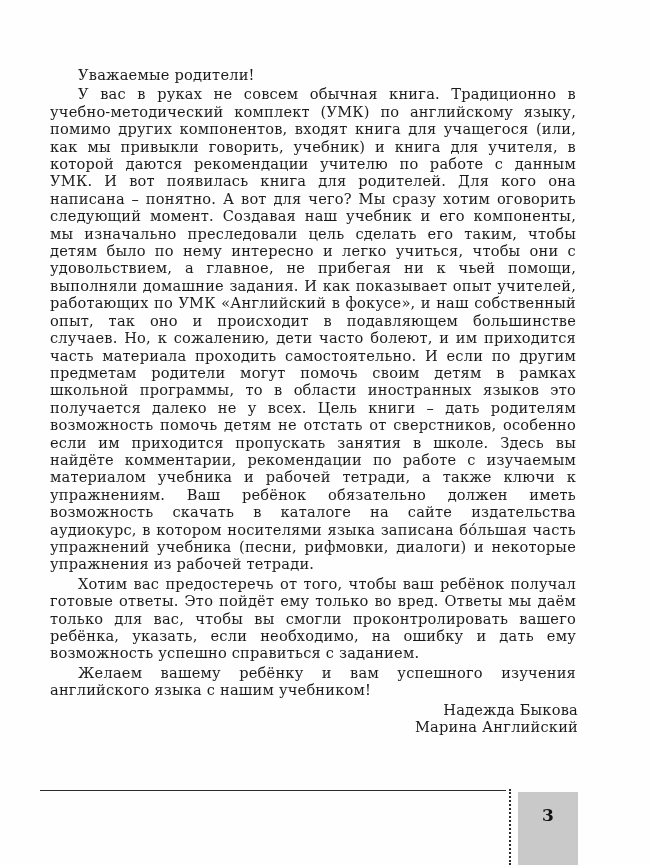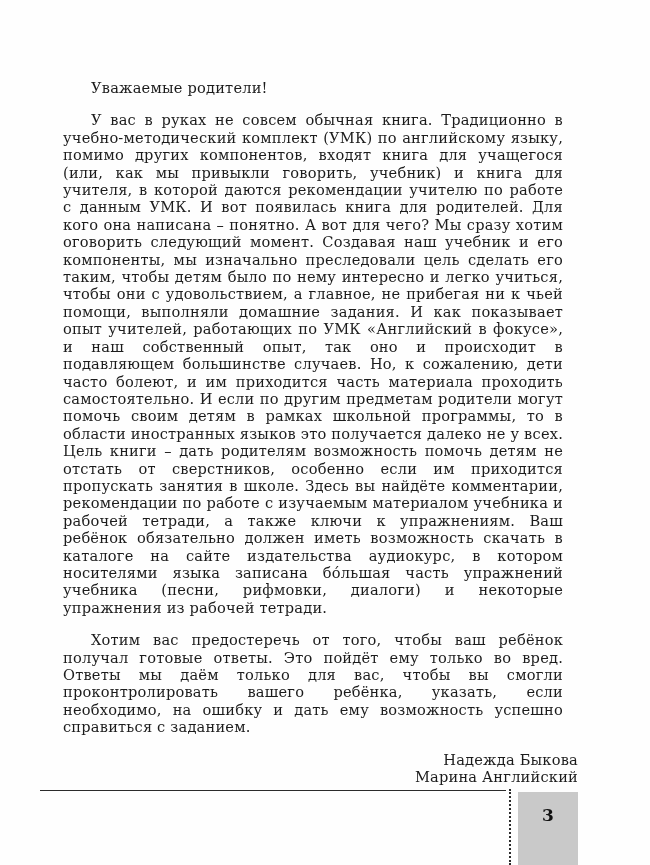--- a/index.html
+++ b/index.html
@@ -24,21 +24,21 @@
     top: 64px;
     left: 48px;
     width: 530px;
     color: #1c1c1c;
     font-size: 14.6px;
     line-height: 17.4px;
     text-align: justify;
     letter-spacing: 0.2px;
   }
   .para {
-    margin: 15px;
+    margin: 2px;
     text-indent: 28px;
   }
   .salutation {
     text-align: left;
   }
   .signature {
     margin-top: 2px;
     text-align: right;
   }
   .signature div {
@@ -80,20 +80,21 @@
 </style>
 </head>
 <body>
 
 <div class="page">
 
   <div class="text-block">
     <p class="para salutation">Уважаемые родители!</p>
     <p class="para">У вас в руках не совсем обычная книга. Традиционно в учебно-методический комплект (УМК) по английскому языку, помимо других компонентов, входят книга для учащегося (или, как мы привыкли говорить, учебник) и книга для учителя, в которой даются рекомендации учителю по работе с данным УМК. И вот появилась книга для родителей. Для кого она написана – понятно. А вот для чего? Мы сразу хотим оговорить следующий момент. Создавая наш учебник и его компоненты, мы изначально преследовали цель сделать его таким, чтобы детям было по нему интересно и легко учиться, чтобы они с удовольствием, а главное, не прибегая ни к чьей помощи, выполняли домашние задания. И как показывает опыт учителей, работающих по УМК «Английский в фокусе», и наш собственный опыт, так оно и происходит в подавляющем большинстве случаев. Но, к сожалению, дети часто болеют, и им приходится часть материала проходить самостоятельно. И если по другим предметам родители могут помочь своим детям в рамках школьной программы, то в области иностранных языков это получается далеко не у всех. Цель книги – дать родителям возможность помочь детям не отстать от сверстников, особенно если им приходится пропускать занятия в школе. Здесь вы найдёте комментарии, рекомендации по работе с изучаемым материалом учебника и рабочей тетради, а также ключи к упражнениям. Ваш ребёнок обязательно должен иметь возможность скачать в каталоге на сайте издательства аудиокурс, в котором носителями языка записана бо́льшая часть упражнений учебника (песни, рифмовки, диалоги) и некоторые упражнения из рабочей тетради.</p>
     <p class="para">Хотим вас предостеречь от того, чтобы ваш ребёнок получал готовые ответы. Это пойдёт ему только во вред. Ответы мы даём только для вас, чтобы вы смогли проконтролировать вашего ребёнка, указать, если необходимо, на ошибку и дать ему возможность успешно справиться с заданием.</p>
+    <p class="para">Желаем вашему ребёнку и вам успешного изучения английского языка с нашим учебником!</p>
     <div class="signature">
       <div>Надежда Быкова</div>
       <div>Марина Английский</div>
     </div>
   </div>
 
   <div class="footer-rule"></div>
   <div class="dotted-rule"></div>
   <div class="page-number-box">
     <span>3</span>

